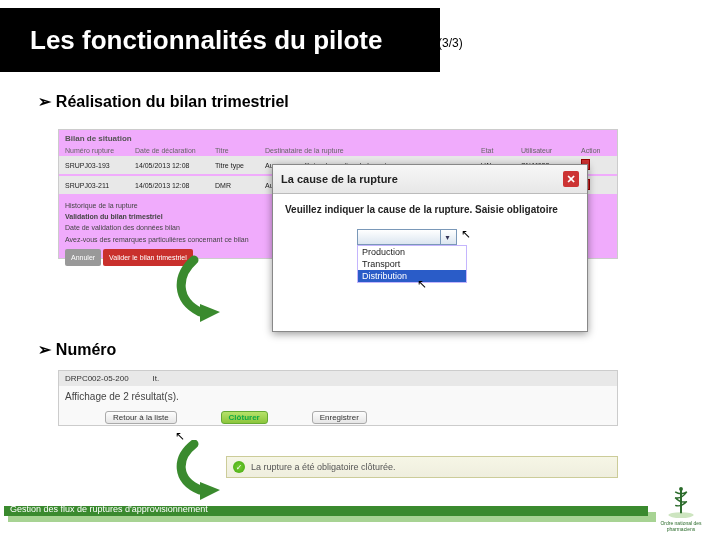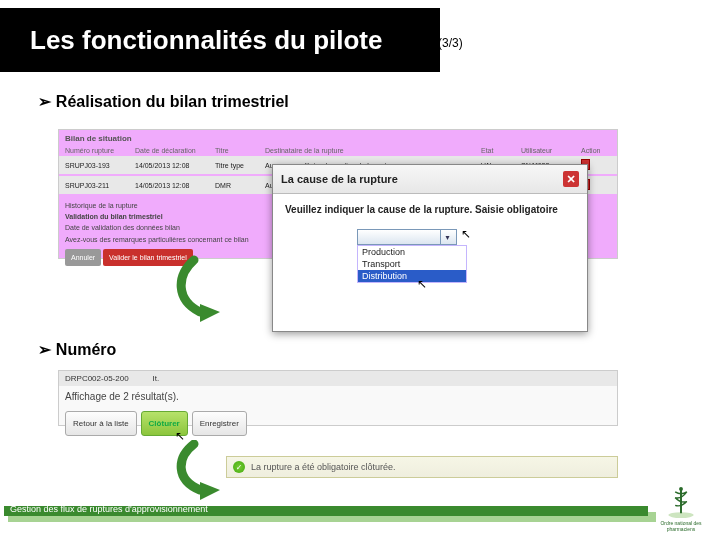--- a/index.html
+++ b/index.html
@@ -150,23 +150,23 @@
     display:flex; gap:24px;
   }
   .panel2 .info {
     padding:5px 6px; font-size:10px; color:#444;
   }
   .panel2 .btns {
     padding: 4px 6px;
     display:flex; gap:4px;
   }
   .btn-s {
-    padding:7px 7px; background:linear-gradient(#fdfdfd,#e6e6e6);
+    padding:1px 7px; background:linear-gradient(#fdfdfd,#e6e6e6);
     border:1px solid #aaa; border-radius:3px;
-    font-size:8px; color:#333;
+    font-size:8px; color:#333;margin-left:40px;
   }
   .btn-s.green { background:linear-gradient(#b6e26a,#8cc53c); border-color:#6a3; color:#1a4; font-weight:bold;}
   .toast {
     position:absolute;
     top: 456px; left: 226px;
     width: 392px; height: 22px;
     background: linear-gradient(#f6f6e6,#efeede);
     border:1px solid #cc9;
     display:flex; align-items:center;
     font-size:9px; color:#555;

